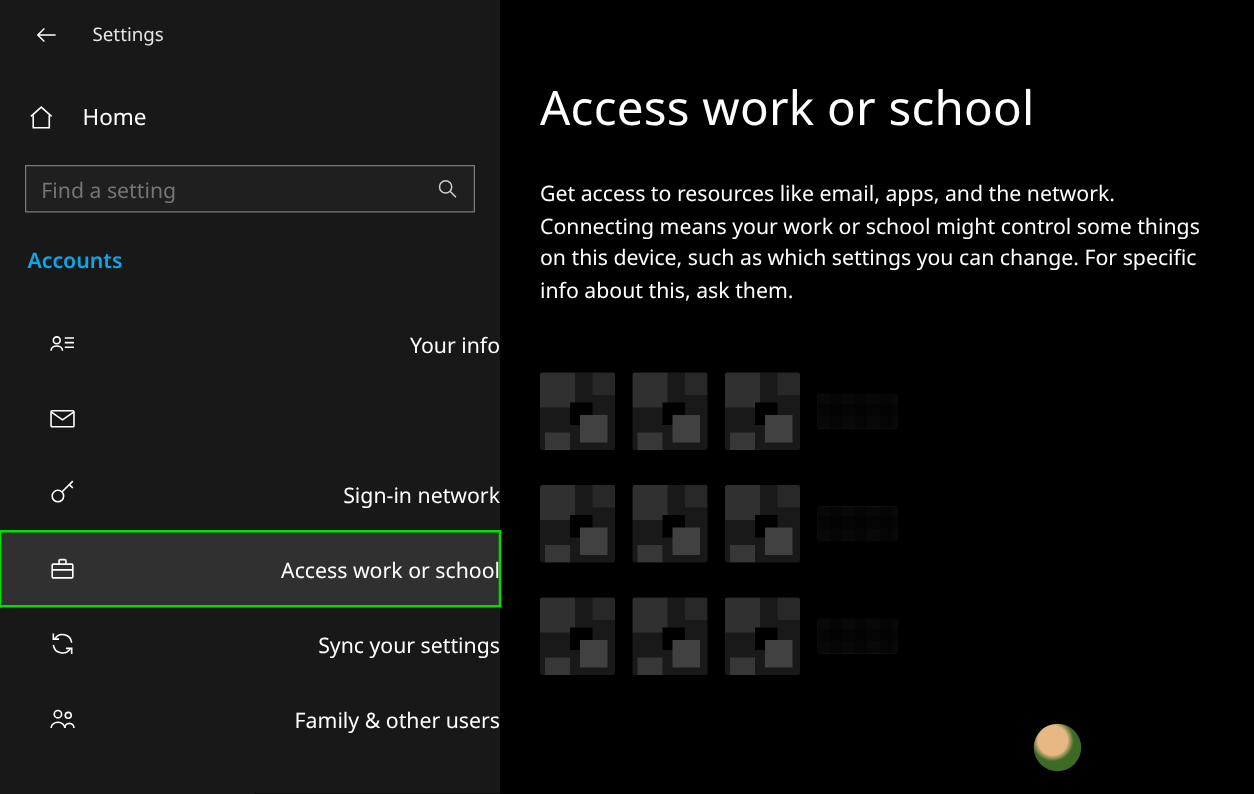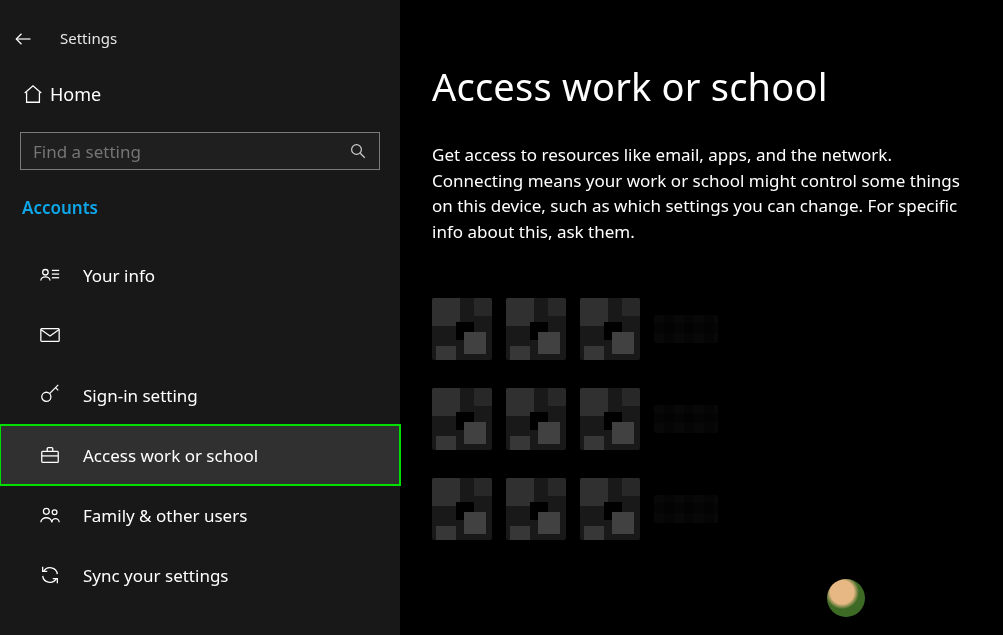--- a/index.html
+++ b/index.html
@@ -29,43 +29,43 @@
     width: 400px;
     height: 100%;
     background: #181818;
     display: flex;
     flex-direction: column;
     padding-top: 8px;
   }
 
   .title-row {
     display: flex;
-    align-items: flex-end;
+    align-items: center;
     height: 40px;
     gap: 28px;
-    padding-left: 14px;
+    padding-left: 28px;
   }
 
   .title-row .back svg {
     width: 18px;
     height: 18px;
     display: block;
   }
 
   .title-row .title {
     font-size: 15px;
     font-weight: 400;
     color: #e5e5e5;
   }
 
   .home-row {
     display: flex;
     align-items: center;
     height: 56px;
-    gap: 6px;
+    gap: 22px;
     padding-left: 22px;
     margin-top: 18px;
     cursor: pointer;
   }
 
   .home-row .icon svg { width: 22px; height: 22px; display:block; }
 
   .home-row .label {
     font-size: 18px;
     color: #fff;
@@ -112,20 +112,21 @@
   .nav-item {
     display: flex;
     align-items: center;
     height: 60px;
     gap: 22px;
     padding-left: 39px;
     cursor: pointer;
     font-size: 17px;
     color: #fff;
     position: relative;
+    justify-content: space-between;
   }
 
   .nav-item .icon { width: 22px; display:flex; align-items:center; justify-content:center; }
   .nav-item .icon svg { width: 22px; height:22px; display:block; }
 
   .nav-item.selected {
     background: #303030;
     outline: 2px solid #00e000;
     outline-offset: -1px;
   }
@@ -277,58 +278,58 @@
       </div>
 
       <div class="nav-item">
         <span class="icon">
           <svg viewBox="0 0 24 24" fill="none" stroke="#fff" stroke-width="1.4">
             <circle cx="8" cy="14" r="5"></circle>
             <line x1="11.5" y1="10.5" x2="21" y2="1"></line>
             <line x1="18" y1="4" x2="21" y2="7"></line>
           </svg>
         </span>
-        <span>Sign-in setting</span>
+        <span>Sign-in network</span>
       </div>
 
       <div class="nav-item selected">
         <span class="icon">
           <svg viewBox="0 0 24 24" fill="none" stroke="#fff" stroke-width="1.4">
             <rect x="3" y="8" width="18" height="12" rx="1"></rect>
             <path d="M9 8 V5 a1 1 0 0 1 1-1 h4 a1 1 0 0 1 1 1 V8"></path>
             <line x1="3" y1="13" x2="21" y2="13"></line>
           </svg>
         </span>
         <span>Access work or school</span>
+      </div>
+
+      <div class="nav-item">
+        <span class="icon">
+          <svg viewBox="0 0 24 24" fill="none" stroke="#fff" stroke-width="1.4">
+            <path d="M20 11a8 8 0 0 0-14.9-3"></path>
+            <polyline points="4,3 4,8 9,8"></polyline>
+            <path d="M4 13a8 8 0 0 0 14.9 3"></path>
+            <polyline points="20,21 20,16 15,16"></polyline>
+          </svg>
+        </span>
+        <span>Sync your settings</span>
       </div>
 
       <div class="nav-item">
         <span class="icon">
           <svg viewBox="0 0 24 24" fill="none" stroke="#fff" stroke-width="1.4">
             <circle cx="8" cy="8" r="3.2"></circle>
               <circle cx="17" cy="9" r="2.6"></circle>
             <path d="M2 20c0-3 3-5 6-5s6 2 6 5"></path>
               <path d="M14 20c0-2.2 1.8-4 4-4s4 1.8 4 4"></path>
           </svg>
         </span>
         <span>Family &amp; other users</span>
       </div>
 
-      <div class="nav-item">
-        <span class="icon">
-          <svg viewBox="0 0 24 24" fill="none" stroke="#fff" stroke-width="1.4">
-            <path d="M20 11a8 8 0 0 0-14.9-3"></path>
-            <polyline points="4,3 4,8 9,8"></polyline>
-            <path d="M4 13a8 8 0 0 0 14.9 3"></path>
-            <polyline points="20,21 20,16 15,16"></polyline>
-          </svg>
-        </span>
-        <span>Sync your settings</span>
-      </div>
-
     </nav>
   </aside>
 
   <main class="main">
     <h1 class="page-title">Access work or school</h1>
     <p class="description">Get access to resources like email, apps, and the network. Connecting means your work or school might control some things on this device, such as which settings you can change. For specific info about this, ask them.</p>
 
     <div class="accounts">
 
       <div class="acct-row">

